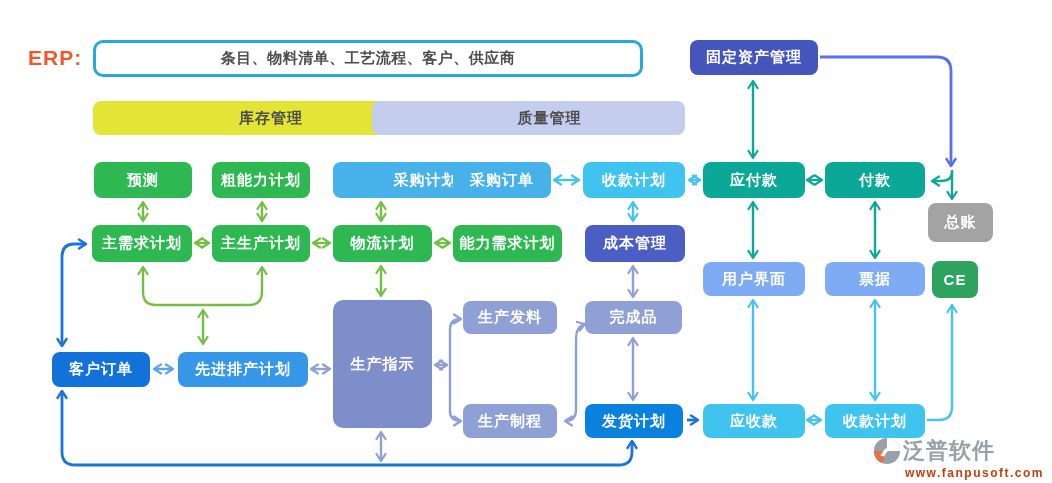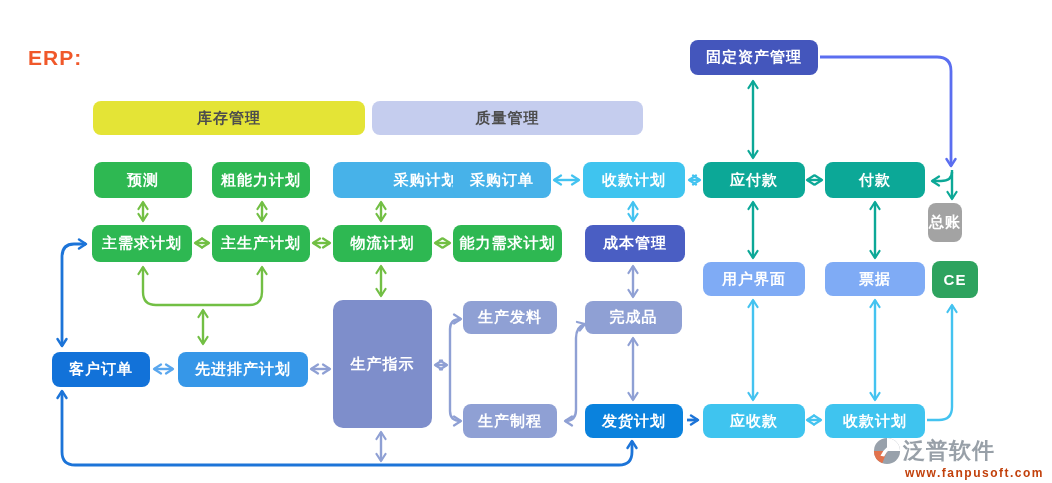--- a/index.html
+++ b/index.html
@@ -33,21 +33,21 @@
   }
   #master-box{
     position:absolute;left:93px;top:40px;width:544px;height:31px;
     border:3px solid #29a8e0;border-radius:10px;background:#ffffff;
     display:flex;align-items:center;justify-content:center;
     color:#4d4d4d;font-size:15px;font-weight:bold;z-index:2;letter-spacing:0.5px;
   }
   .band{
     position:absolute;top:101px;height:34px;border-radius:8px;
     display:flex;align-items:center;justify-content:center;
-    color:#4d4d4d;font-size:15px;font-weight:bold;z-index:2;letter-spacing:1px;
+    color:#4d4d4d;font-size:15px;font-weight:bold;z-index:2;letter-spacing:1px;padding-left:42px;
   }
   #inventory-band{left:93px;width:272px;background:#e4e436;}
   #quality-band{left:372px;width:271px;background:#c5cdee;}
   #watermark{
     position:absolute;right:8px;top:436px;z-index:2;display:flex;flex-direction:column;
     align-items:flex-start;
   }
   #watermark .row{display:flex;align-items:center;gap:2px;}
   #brand-text{color:#98a0a8;font-size:22px;font-weight:bold;letter-spacing:1px;}
   #brand-url{color:#c2410c;font-size:12px;font-weight:bold;letter-spacing:1.5px;margin-left:32px;}
@@ -140,34 +140,35 @@
       <path d="M154,369 H173" marker-start="url(#al)" marker-end="url(#al)"></path>
     </g>
 
     <g stroke="#5b6ef0" stroke-width="2.8" fill="none">
       <path d="M820,57 H937 Q951,57 951,71 V166" marker-end="url(#ai)"></path>
     </g>
   </svg>
 
   <div id="erp-label">ERP:</div>
 
+  <div id="master-box">条目、物料清单、工艺流程、客户、供应商</div>
 
   <div id="inventory-band" class="band">库存管理</div>
   <div id="quality-band" class="band">质量管理</div>
 
   <div class="node indigo2" style="left:690px;top:40px;width:128px;height:35px;">固定资产管理</div>
 
   <div class="node green" style="left:94px;top:162px;width:98px;height:36px;">预测</div>
   <div class="node green" style="left:212px;top:162px;width:98px;height:36px;">粗能力计划</div>
   <div class="node sky" style="left:333px;top:162px;width:99px;height:36px;padding-left:43px;">采购计划</div>
   <div class="node sky" style="left:453px;top:162px;width:98px;height:36px;">采购订单</div>
   <div class="node cyan" style="left:583px;top:162px;width:102px;height:36px;">收款计划</div>
   <div class="node teal" style="left:703px;top:162px;width:102px;height:36px;">应付款</div>
   <div class="node teal" style="left:825px;top:162px;width:100px;height:36px;">付款</div>
-  <div class="node gray" style="left:928px;top:203px;width:34px;height:39px;">总账</div>
+  <div class="node gray" style="left:928px;top:203px;width:65px;height:39px;">总账</div>
 
   <div class="node green" style="left:92px;top:225px;width:100px;height:37px;">主需求计划</div>
   <div class="node green" style="left:212px;top:225px;width:98px;height:37px;">主生产计划</div>
   <div class="node green" style="left:333px;top:225px;width:99px;height:37px;">物流计划</div>
   <div class="node green" style="left:453px;top:225px;width:109px;height:37px;">能力需求计划</div>
   <div class="node indigo" style="left:585px;top:225px;width:100px;height:37px;">成本管理</div>
 
   <div class="node lblue" style="left:703px;top:262px;width:102px;height:34px;">用户界面</div>
   <div class="node lblue" style="left:825px;top:262px;width:100px;height:34px;">票据</div>
   <div class="node green2" style="left:932px;top:261px;width:46px;height:37px;">CE</div>

